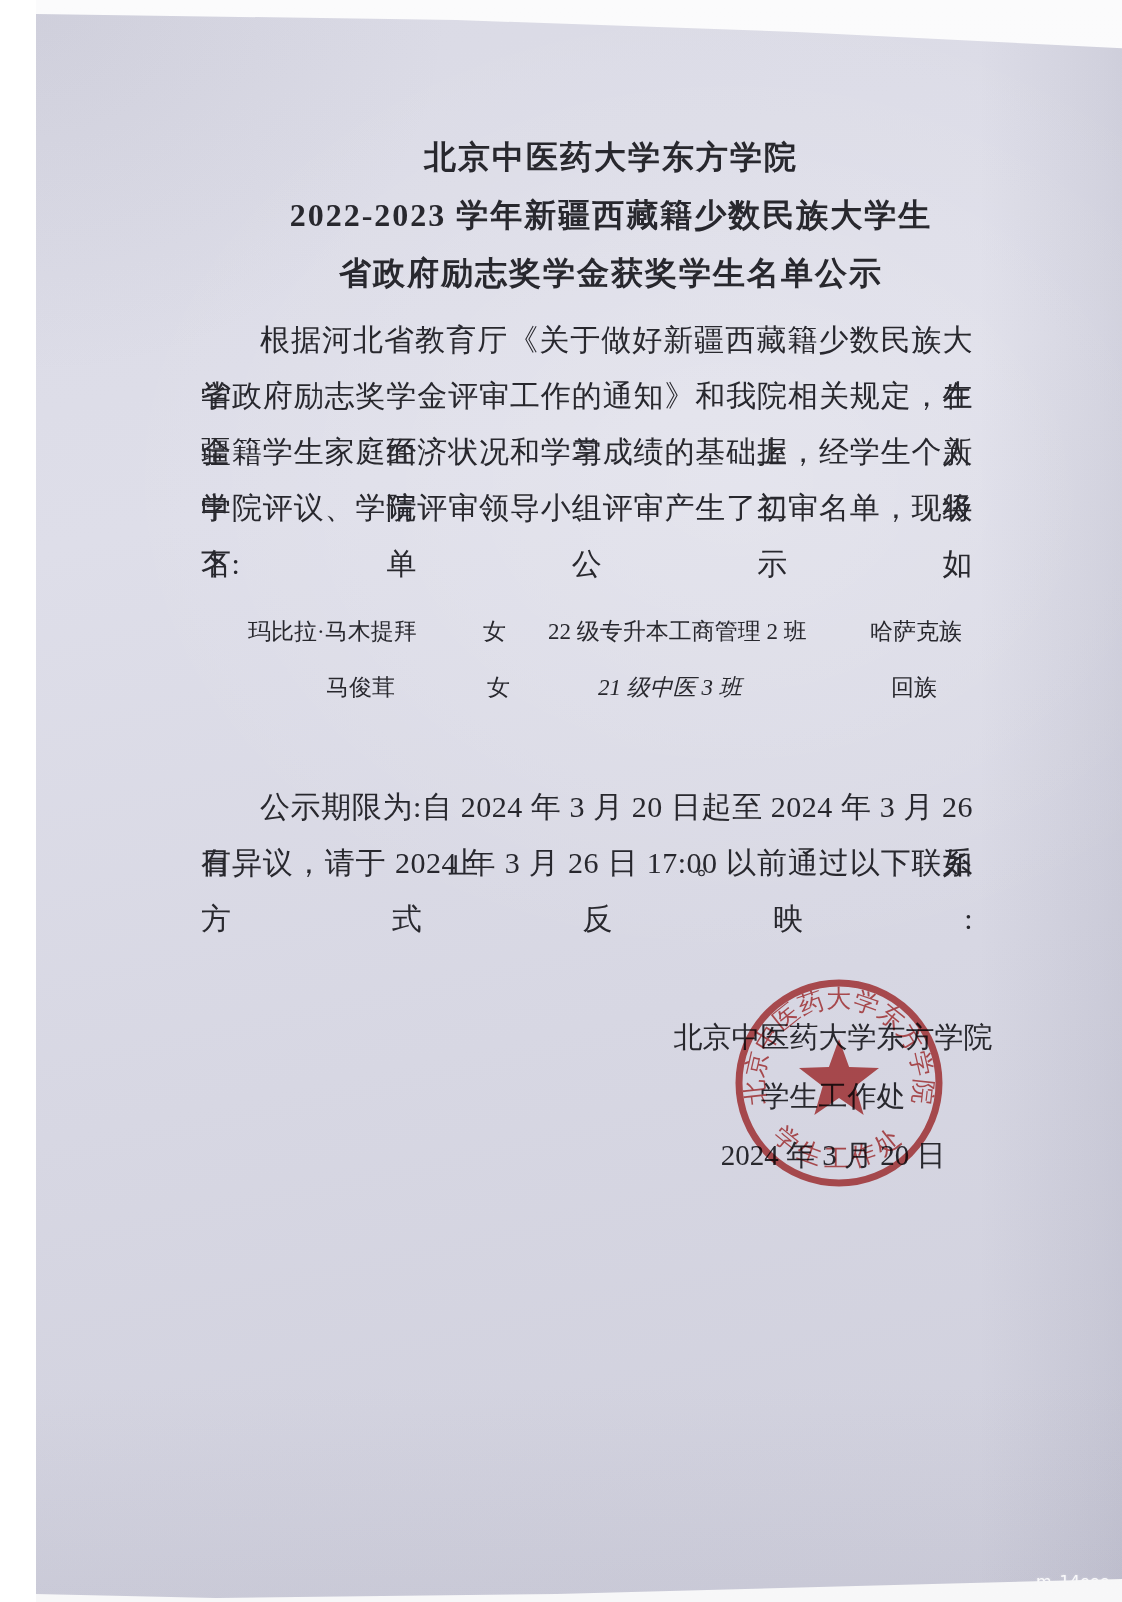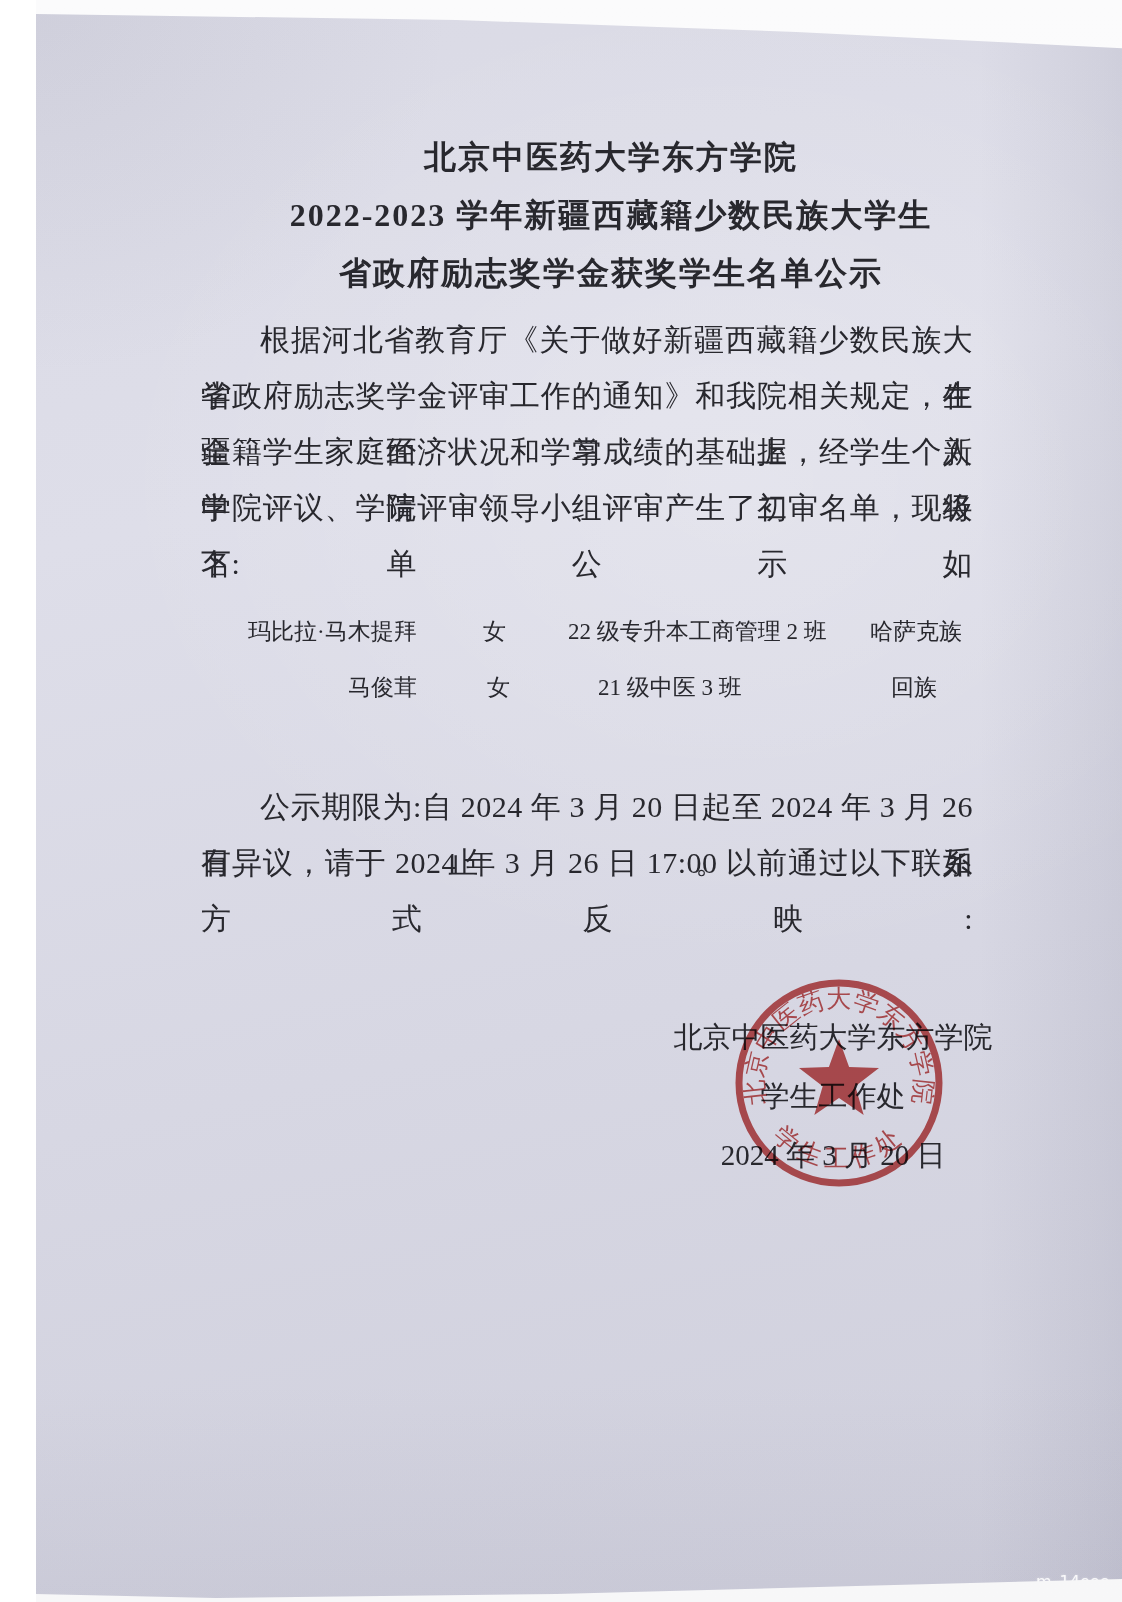--- a/index.html
+++ b/index.html
@@ -50,23 +50,23 @@
     font-size: 30px; line-height: 56px; height: 56px;
     letter-spacing: 0.5px; white-space: nowrap; overflow: visible;
   }
   .jline { white-space: normal; text-align: justify; text-align-last: justify; }
   .indent { text-indent: 59px; }
 
   .students-block { margin-top: 12px; position: relative; }
   .student-row { position: relative; height: 56px; font-size: 23px; line-height: 56px; }
   .student-row span { position: absolute; top: 0; white-space: nowrap; }
   .r0-name   { left: 212px; }  .r0-gender { left: 447px; }
-  .r0-class  { left: 532px; text-align: right; }  .r0-ethnic { left: 834px; text-align: right; }
-  .r1-name   { left: 312px; }  .r1-gender { left: 451px; }
-  .r1-class  { left: 562px; }  .r1-ethnic { left: 855px; }
+  .r0-class  { left: 512px; text-align: right; }  .r0-ethnic { left: 834px; text-align: right; }
+  .r1-name   { left: 290px; }  .r1-gender { left: 451px; }
+  .r1-class  { left: 562px; font-style: italic; }  .r1-ethnic { left: 855px; }
 
   .notice-block { margin: 63px 185px 0 165px; width: 772px; }
 
   .signature-block {
     position: absolute; left: 587px; top: 1008px; width: 420px;
     text-align: center; font-size: 29px; line-height: 59px;
   }
   .signature-block div { height: 59px; white-space: nowrap; }
 
   .stamp {

